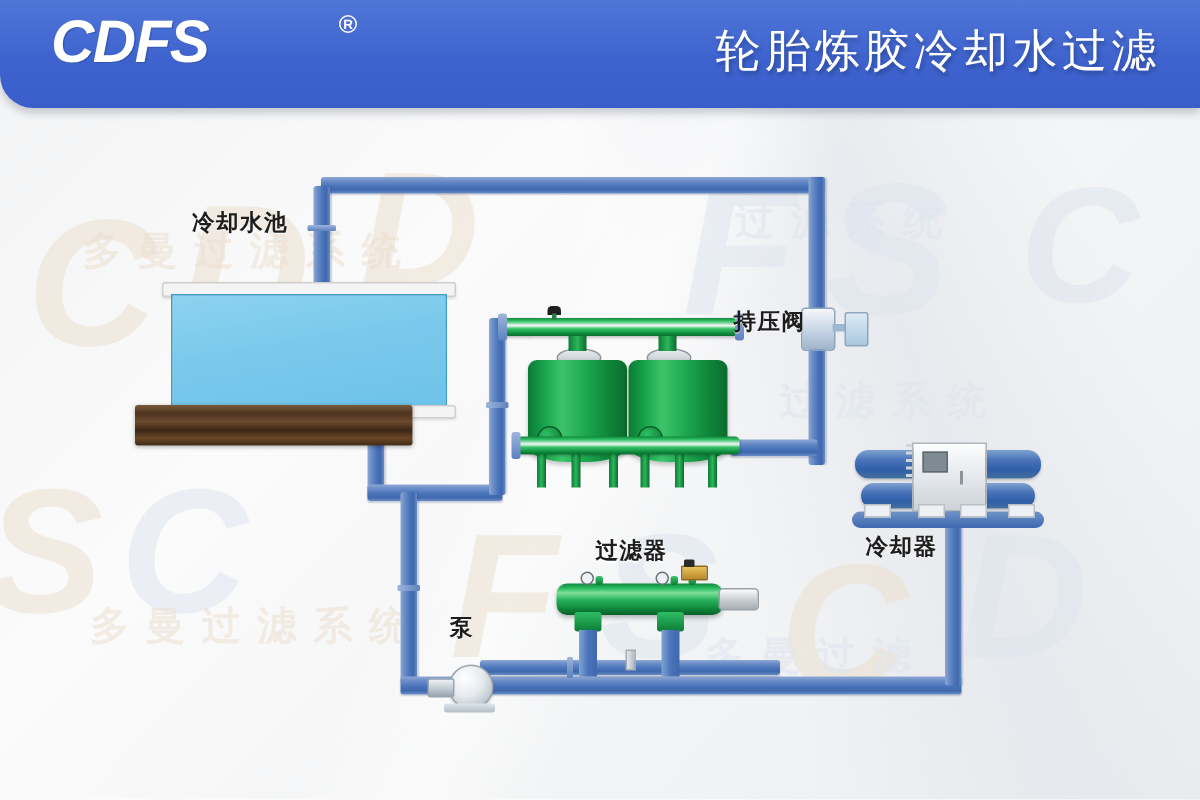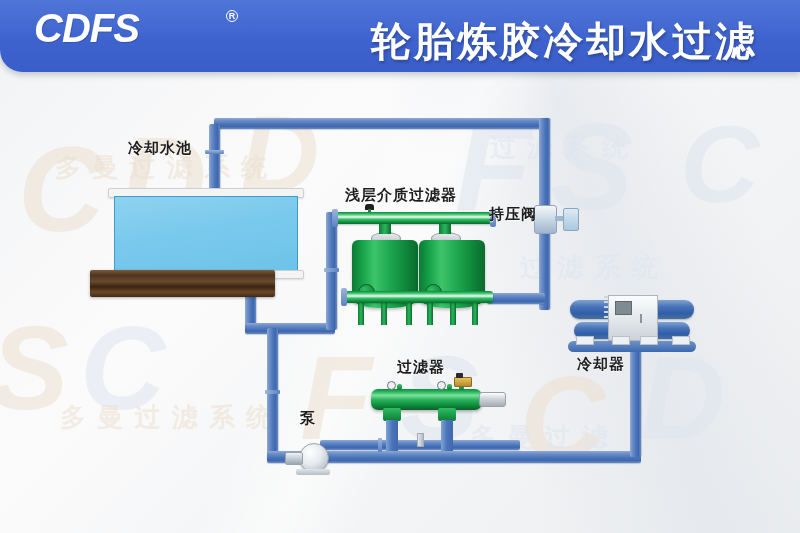--- a/index.html
+++ b/index.html
@@ -29,22 +29,22 @@
     box-shadow:0 3px 6px rgba(80,90,110,.30);
     z-index:40;}
   #logo{position:absolute;left:34px;top:8px;width:200px;height:58px;}
   #logo .reg{position:absolute;right:-4px;top:2px;color:#fff;font-size:9px;
     border:1px solid #fff;border-radius:50%;width:10px;height:10px;line-height:10px;
     text-align:center;font-weight:bold;}
   #logo .word{font-size:40px;font-weight:bold;color:#ffffff;font-style:italic;
     letter-spacing:-1px;line-height:40px;text-shadow:1px 1px 0 rgba(20,40,90,.25);}
   #logo .sub{margin-top:-2px;font-size:12px;color:#ffffff;font-weight:bold;
     font-style:italic;letter-spacing:6px;text-align:center;width:182px;}
-  #title{position:absolute;right:42px;top:14px;color:#ffffff;font-size:40px;
-    font-weight:bold;letter-spacing:3px;text-shadow:1px 2px 3px rgba(20,40,90,.45);}
+  #title{position:absolute;right:26px;top:14px;color:#ffffff;font-size:30px;
+    font-weight:normal;letter-spacing:3px;text-shadow:1px 2px 3px rgba(20,40,90,.45);}
 
   
   #footer{position:absolute;right:0;bottom:0;width:310px;height:52px;
     background:linear-gradient(180deg,#4b72d6 0%,#3f63ce 60%,#3a5dc6 100%);
     border-top-left-radius:46px;z-index:40;}
   #footer .url{position:absolute;left:84px;top:13px;color:#fff;font-size:23px;
     letter-spacing:.5px;}
 
   
   .pipe-h{position:absolute;border-radius:2px;
@@ -195,21 +195,20 @@
 
   <div class="pipe-h" style="left:320px;top:440px;width:200px;height:10px;"></div>
   <div class="flange" style="left:378px;top:438px;width:4px;height:14px;"></div>
 
   <div class="lbl" style="left:128px;top:139px;">冷却水池</div>
   <div id="pool-rim" style="left:108px;top:188px;width:194px;height:8px;"></div>
   <div id="pool-water" style="left:114px;top:196px;width:182px;height:76px;"></div>
   <div id="pool-rim" style="left:108px;top:270px;width:194px;height:7px;"></div>
   <div id="pool-base" style="left:90px;top:270px;width:185px;height:27px;"></div>
 
-  <div class="lbl" style="left:345px;top:186px;">浅层介质过滤器</div>
 
   <div class="manifold" style="left:336px;top:212px;width:156px;height:12px;"></div>
   <div class="cap" style="left:332px;top:209px;width:6px;height:18px;"></div>
   <div class="cap" style="left:490px;top:209px;width:6px;height:18px;"></div>
 
   <div style="position:absolute;left:365px;top:204px;width:9px;height:6px;border-radius:3px 3px 0 0;background:#1f1f1f;"></div>
   <div style="position:absolute;left:368px;top:209px;width:3px;height:4px;background:#2d7d46;"></div>
 
   <div class="tank-top" style="left:371px;top:232px;width:28px;height:11px;"></div>
   <div style="position:absolute;left:379px;top:224px;width:12px;height:10px;background:linear-gradient(90deg,#0d7c36,#2bb65c,#0a6b2d);"></div>

